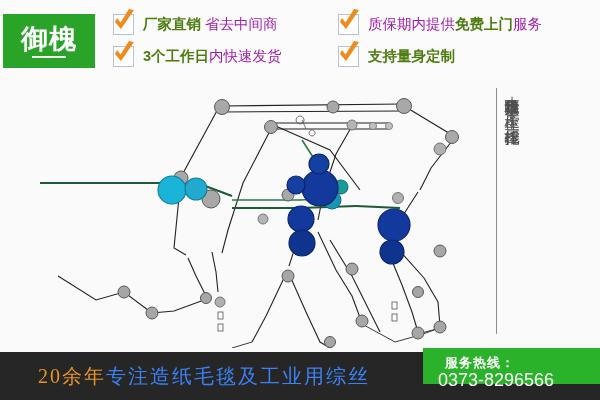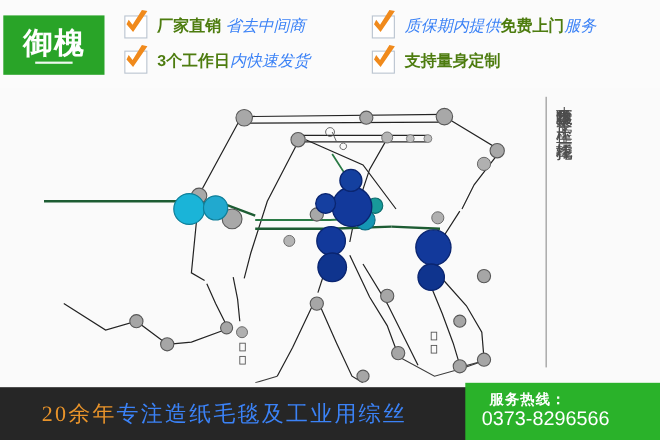--- a/index.html
+++ b/index.html
@@ -27,21 +27,21 @@
   #col-left{left:113px;}
   #col-right{left:338px;}
   .feat-row{display:flex;align-items:center;height:32px;}
   .chk{
     width:19px;height:19px;border:1px solid #b9c3cf;background:#ffffff;
     position:relative;flex:0 0 auto;margin-right:9px;
   }
   .chk svg{position:absolute;left:-2px;top:-7px;}
   .feat-txt{font-size:14.5px;white-space:nowrap;line-height:19px;}
   .g{color:#4d7c0f;font-weight:bold;}
-  .d{color:#3b82f6;font-style:italic;}
+  .d{color:#a21caf;}
 
   
   #diagram{position:absolute;left:0;top:80px;width:600px;height:268px;background:#fafafa;}
   #diagram svg{display:block;}
 
   
   #vcap{
     position:absolute;left:496px;top:88px;height:248px;
     display:flex;align-items:flex-start;
   }
@@ -54,21 +54,21 @@
 
   
   #footer{position:absolute;left:0;top:352px;width:600px;height:48px;background:#262626;}
   #foot-text{
     position:absolute;left:18px;top:11px;font-size:20px;white-space:nowrap;
     font-family:"Liberation Serif","DejaVu Serif",serif;letter-spacing:2px;
   }
   #foot-years{color:#e8932a;font-weight:normal;margin-left:20px;}
   #foot-rest{color:#3b82f6;}
   #hotline{
-    position:absolute;left:423px;top:348px;width:177px;height:52px;
+    position:absolute;left:423px;top:348px;width:177px;height:36px;
     background:#2ab22a;
   }
   #hotline-label{
     position:absolute;left:22px;top:6px;color:#ffffff;font-size:13px;
     font-weight:bold;white-space:nowrap;letter-spacing:1px;
   }
   #hotline-number{
     position:absolute;left:15px;top:22px;color:#ffffff;font-size:18px;
     white-space:nowrap;letter-spacing:0px;
   }

